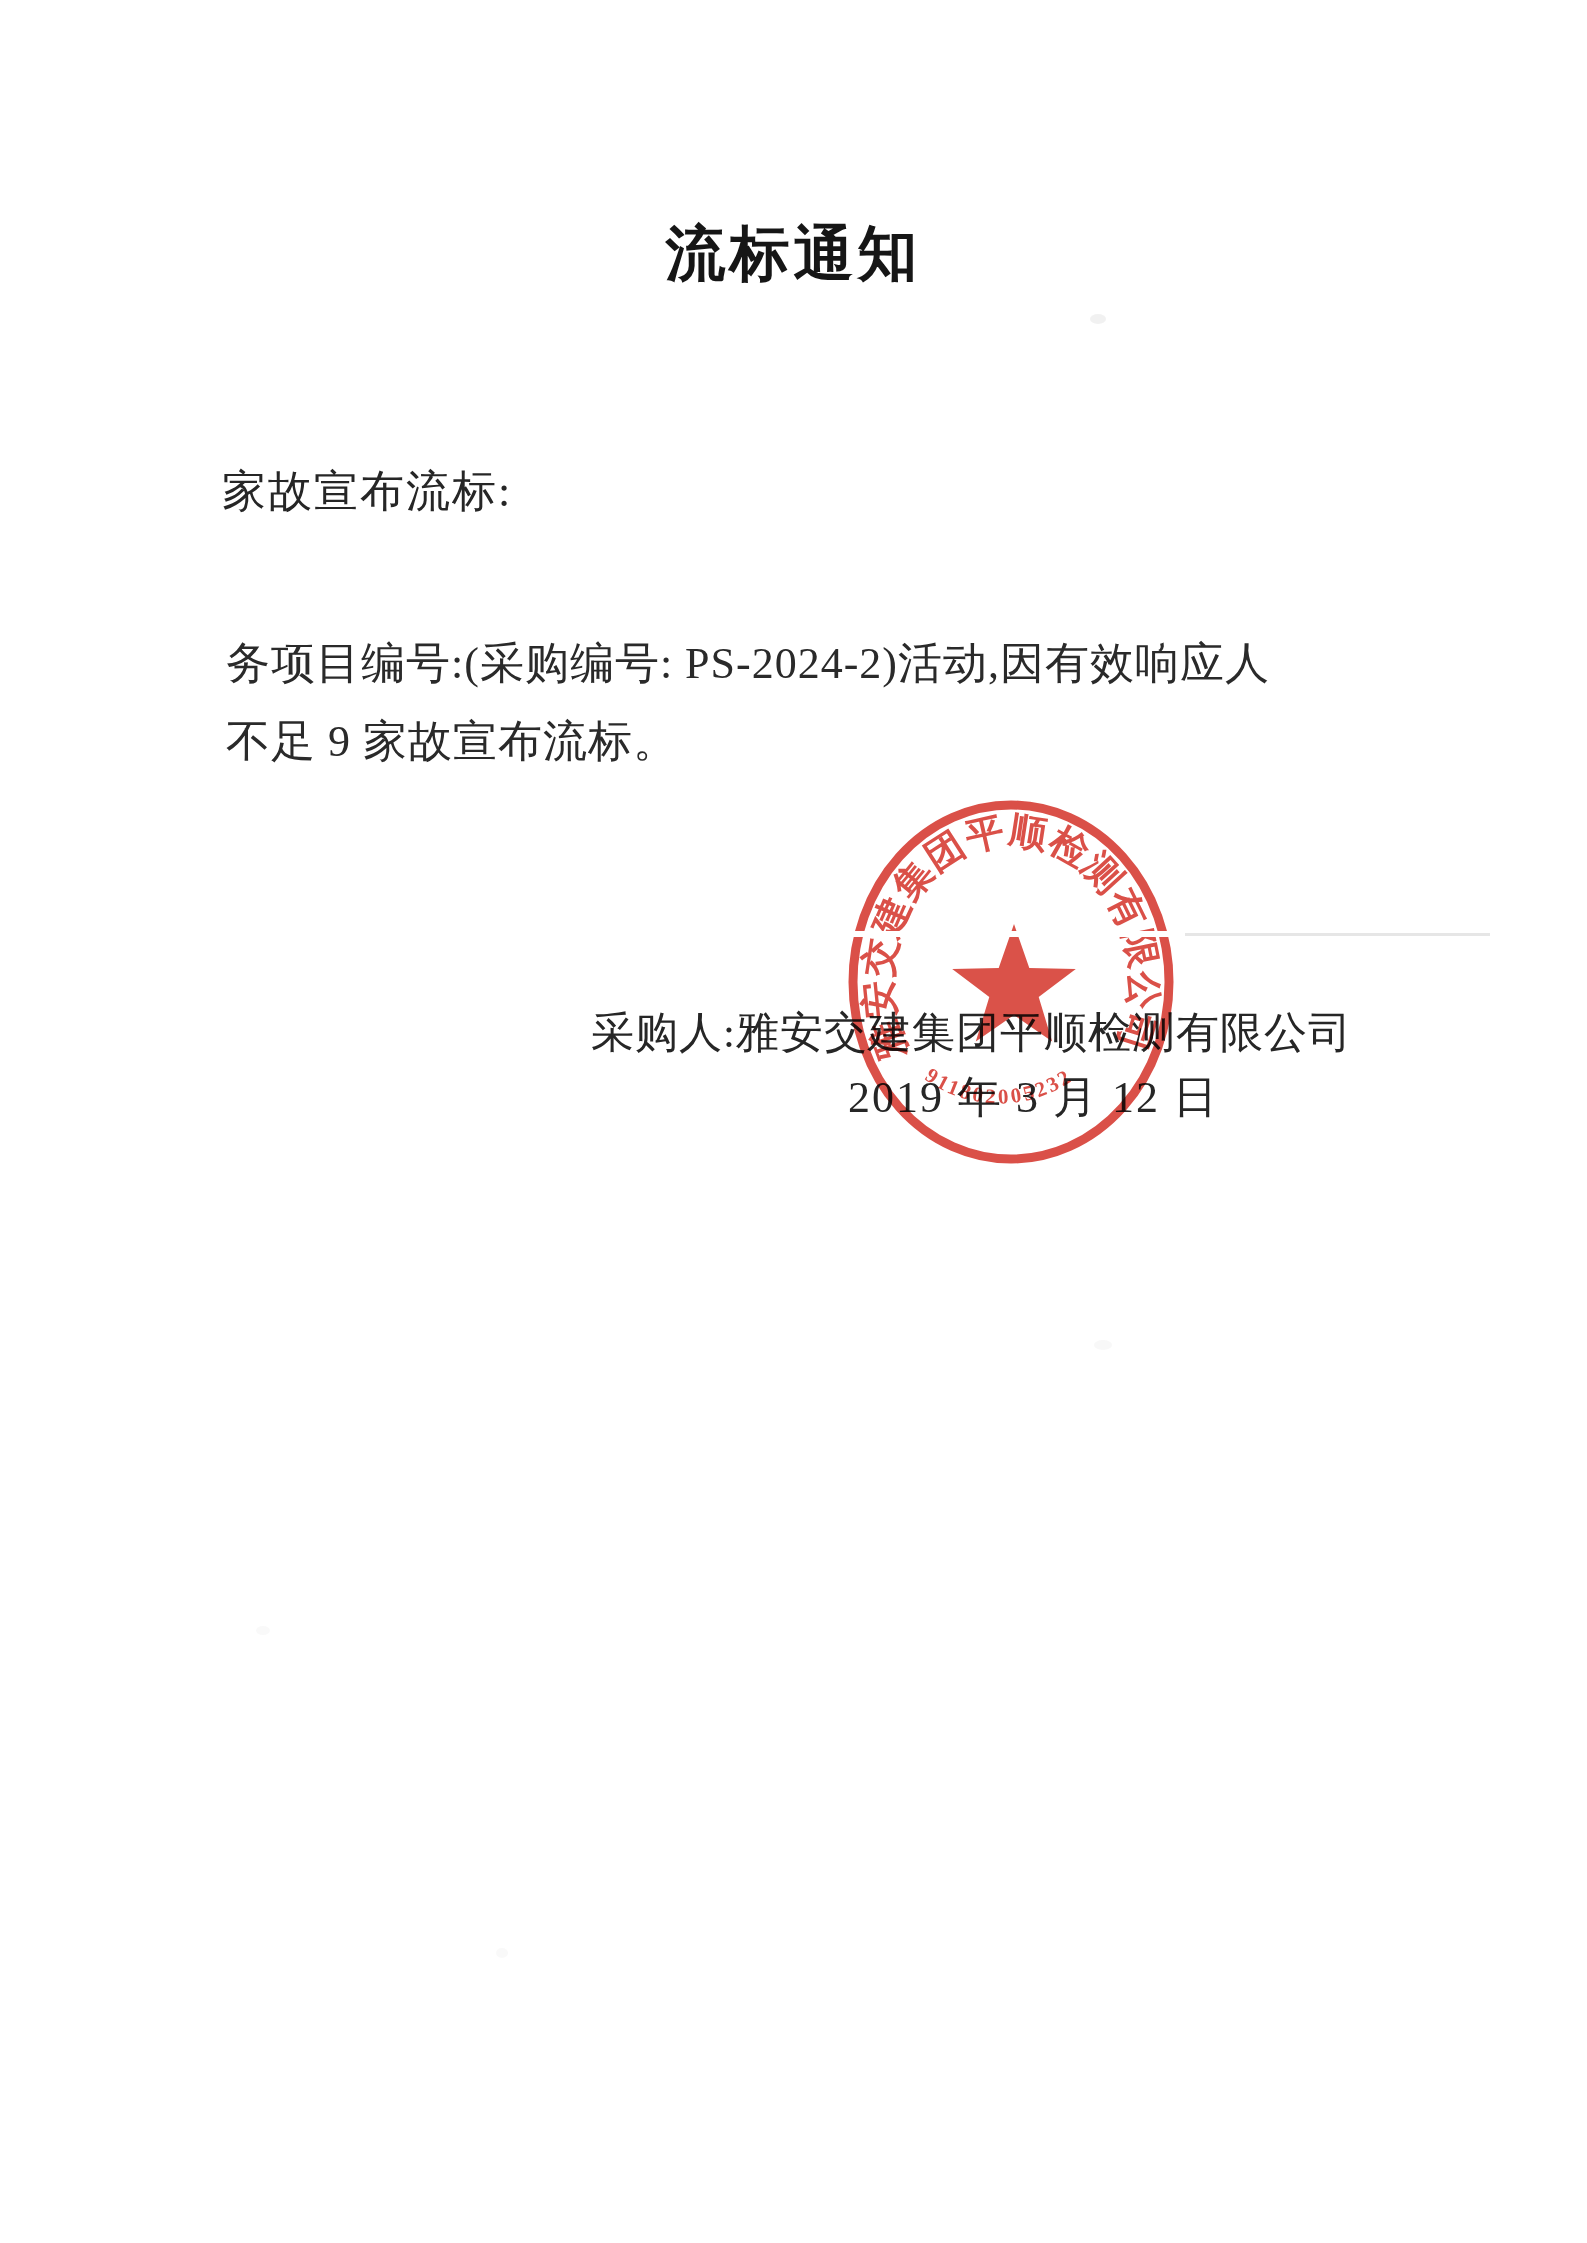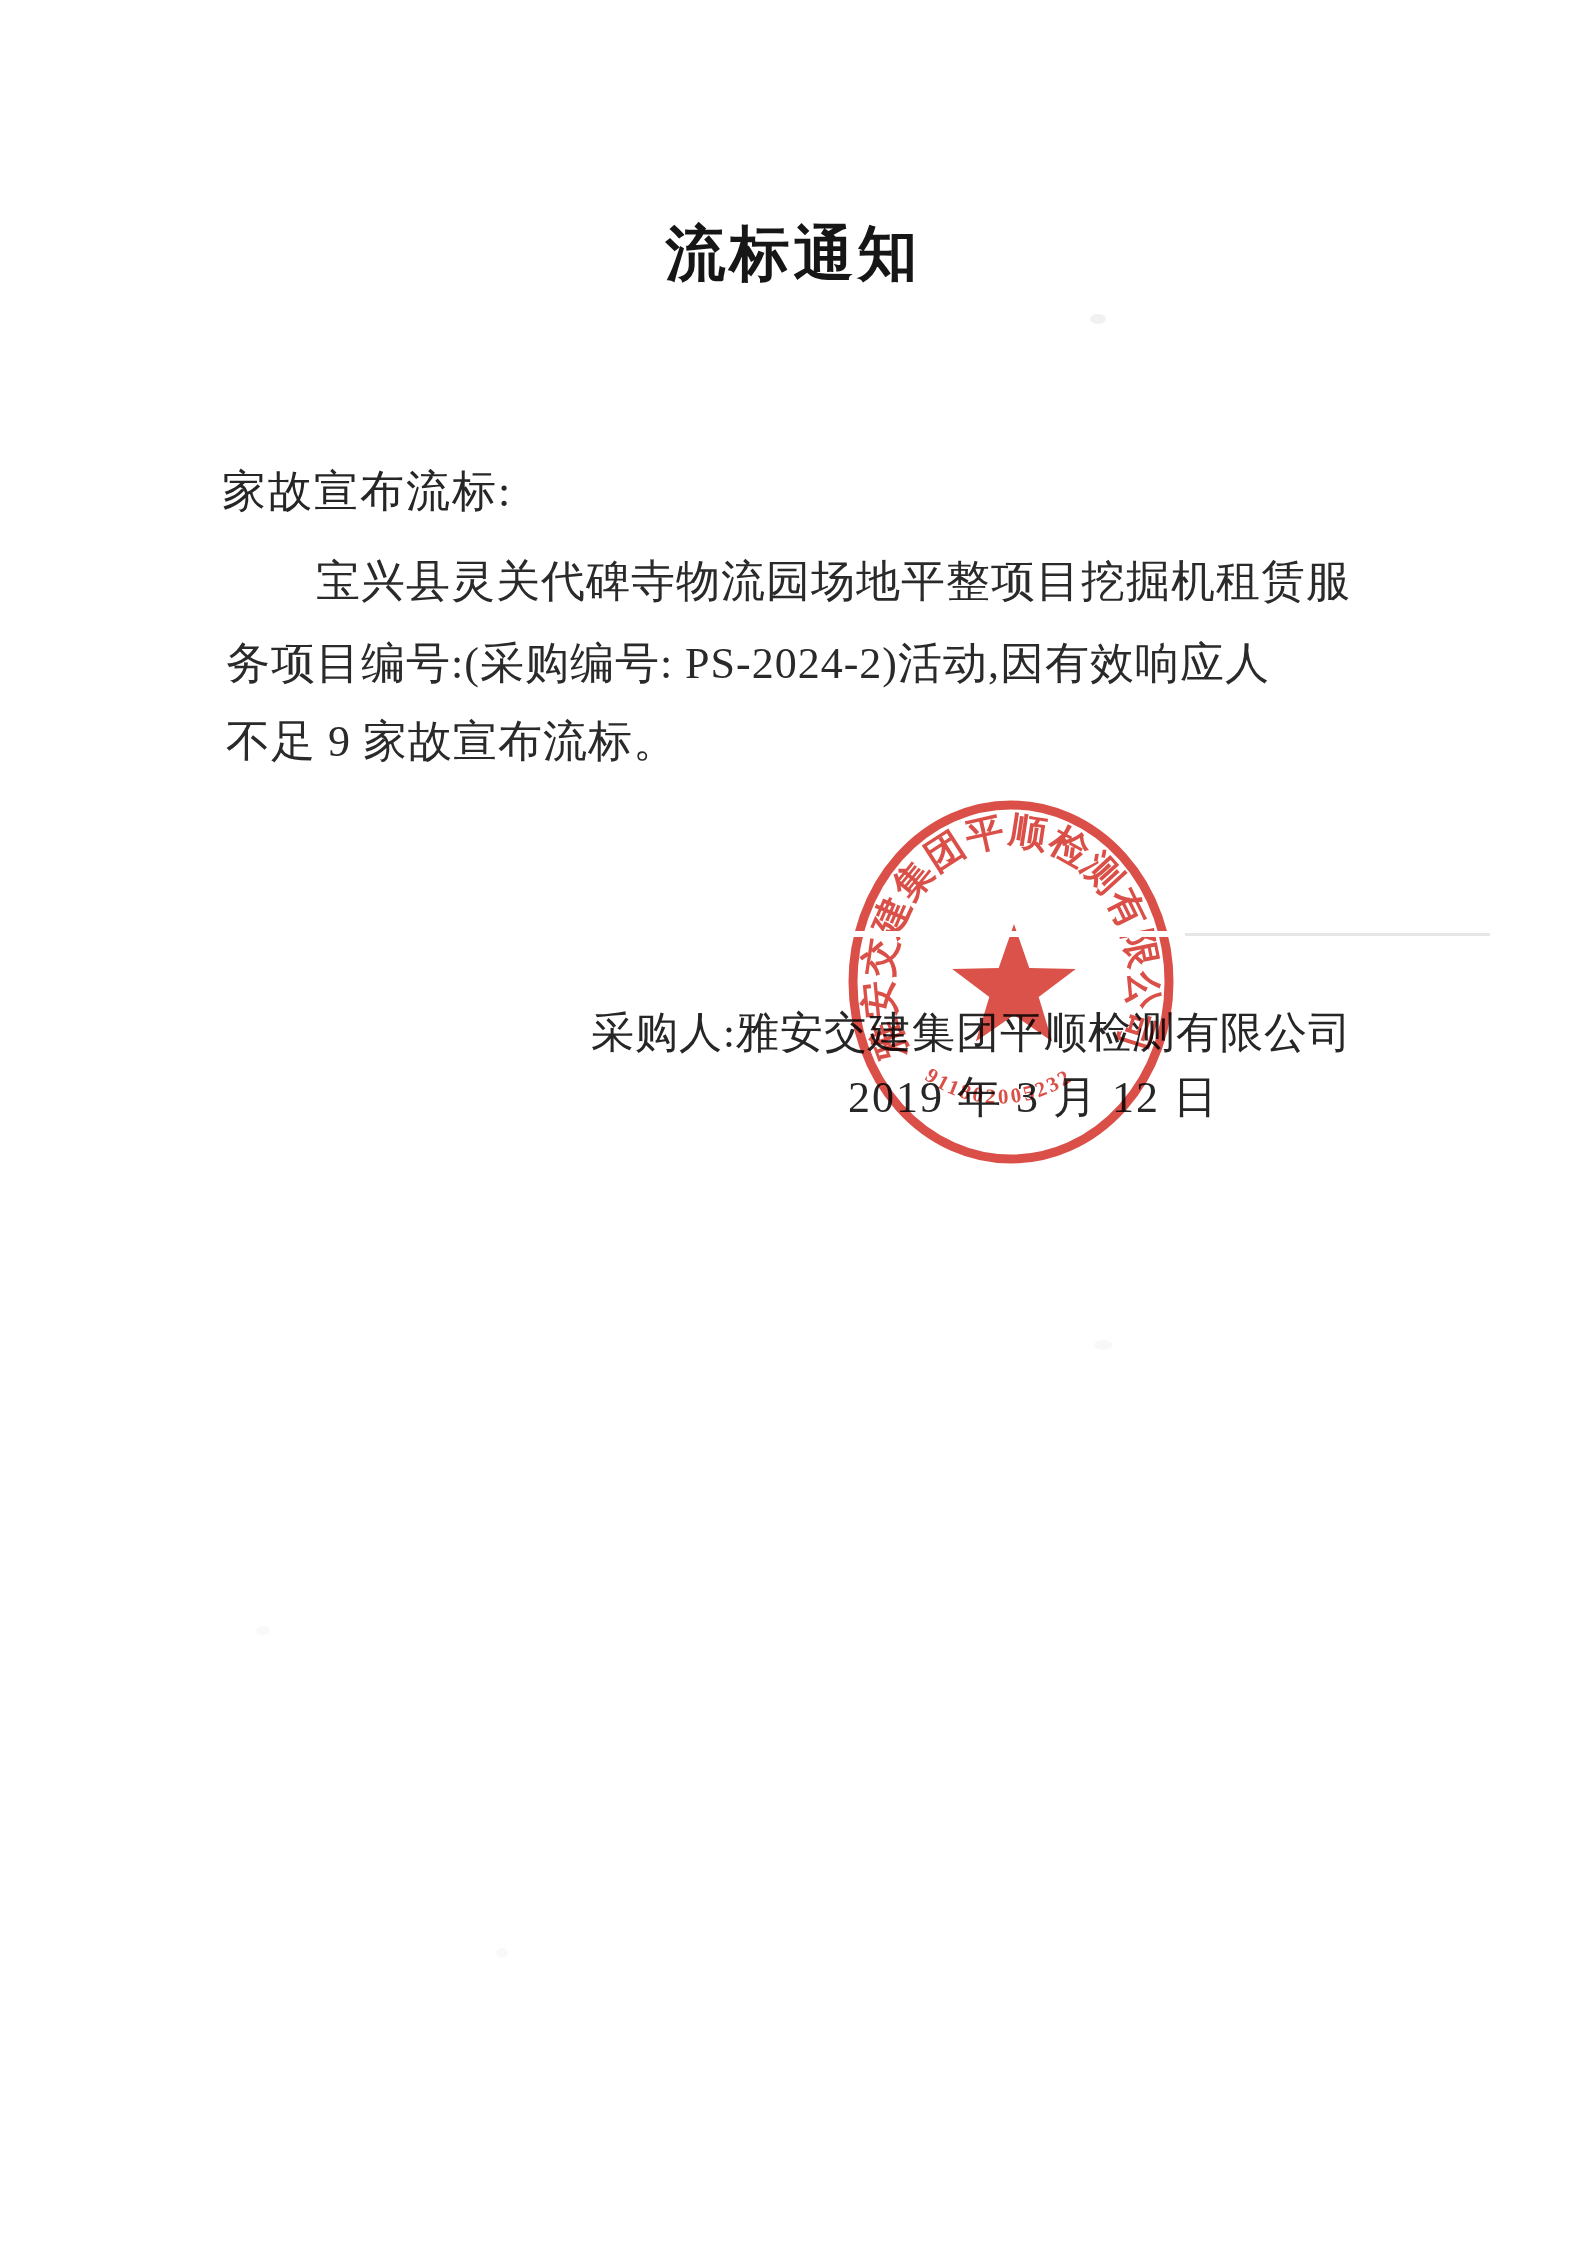--- a/index.html
+++ b/index.html
@@ -51,21 +51,20 @@
 </style>
 </head>
 <body>
 
 <div class="page">
 
   <div class="line doc-title">流标通知</div>
 
   <div class="line salutation">家故宣布流标:</div>
 
-  <div class="line body-line bl1">宝兴县灵关代碑寺物流园场地平整项目挖掘机租赁服</div>
 
   <div class="line body-line bl2">务项目编号:(采购编号: PS-2024-2)活动,因有效响应人</div>
 
   <div class="line body-line bl3">不足 9 家故宣布流标。</div>
 
   <div class="line purchaser">
     <span>采购人:</span><span>雅安交建集团平顺检测有限公司</span>
   </div>
 
   <div class="line dateline">2019 年 3 月 12 日</div>

